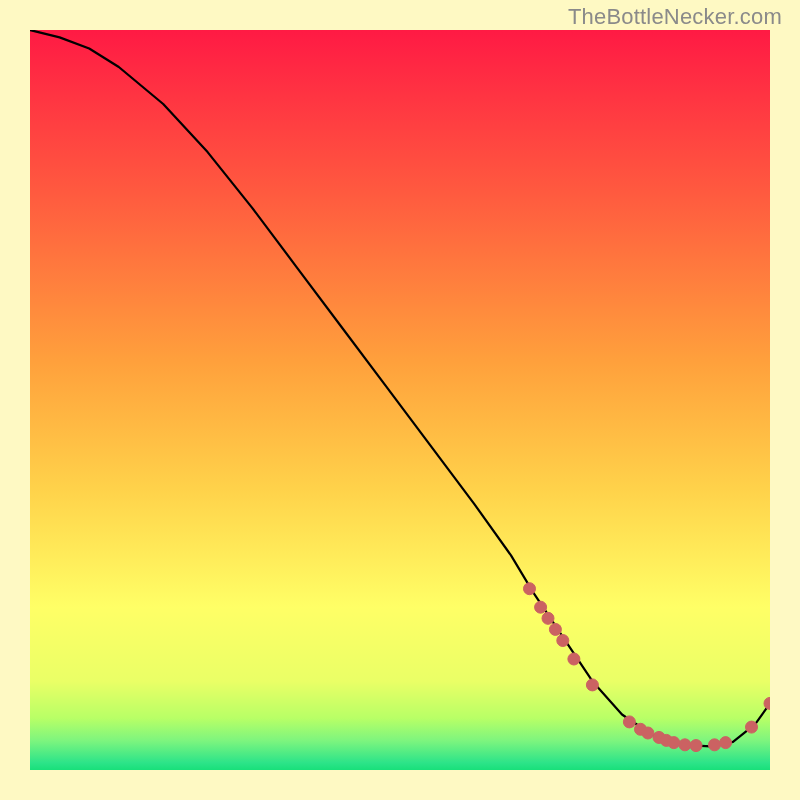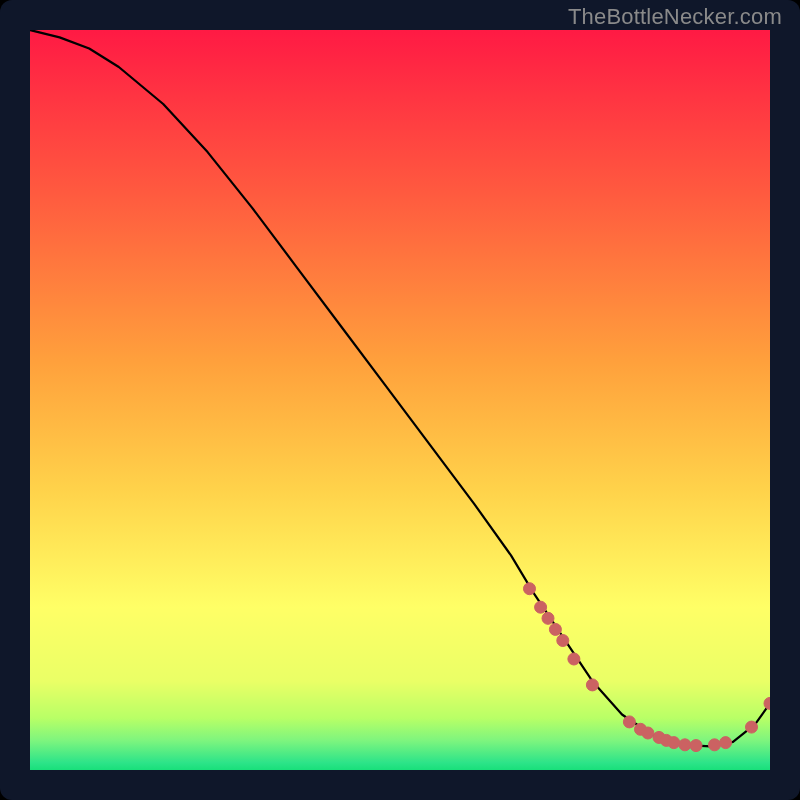--- a/index.html
+++ b/index.html
@@ -7,22 +7,21 @@
     padding: 0;
     width: 800px;
     height: 800px;
     background: #000;
     overflow: hidden;
   }
   .stage {
     position: relative;
     width: 800px;
     height: 800px;
-    background: #0f172a;
-    border-radius: 12px;
+    background: #fef9c3;
   }
   .attribution {
     position: absolute;
     top: 4px;
     right: 18px;
     font-family: Arial, Helvetica, sans-serif;
     font-size: 22px;
     color: #8a8a8a;
     letter-spacing: 0.2px;
   }

